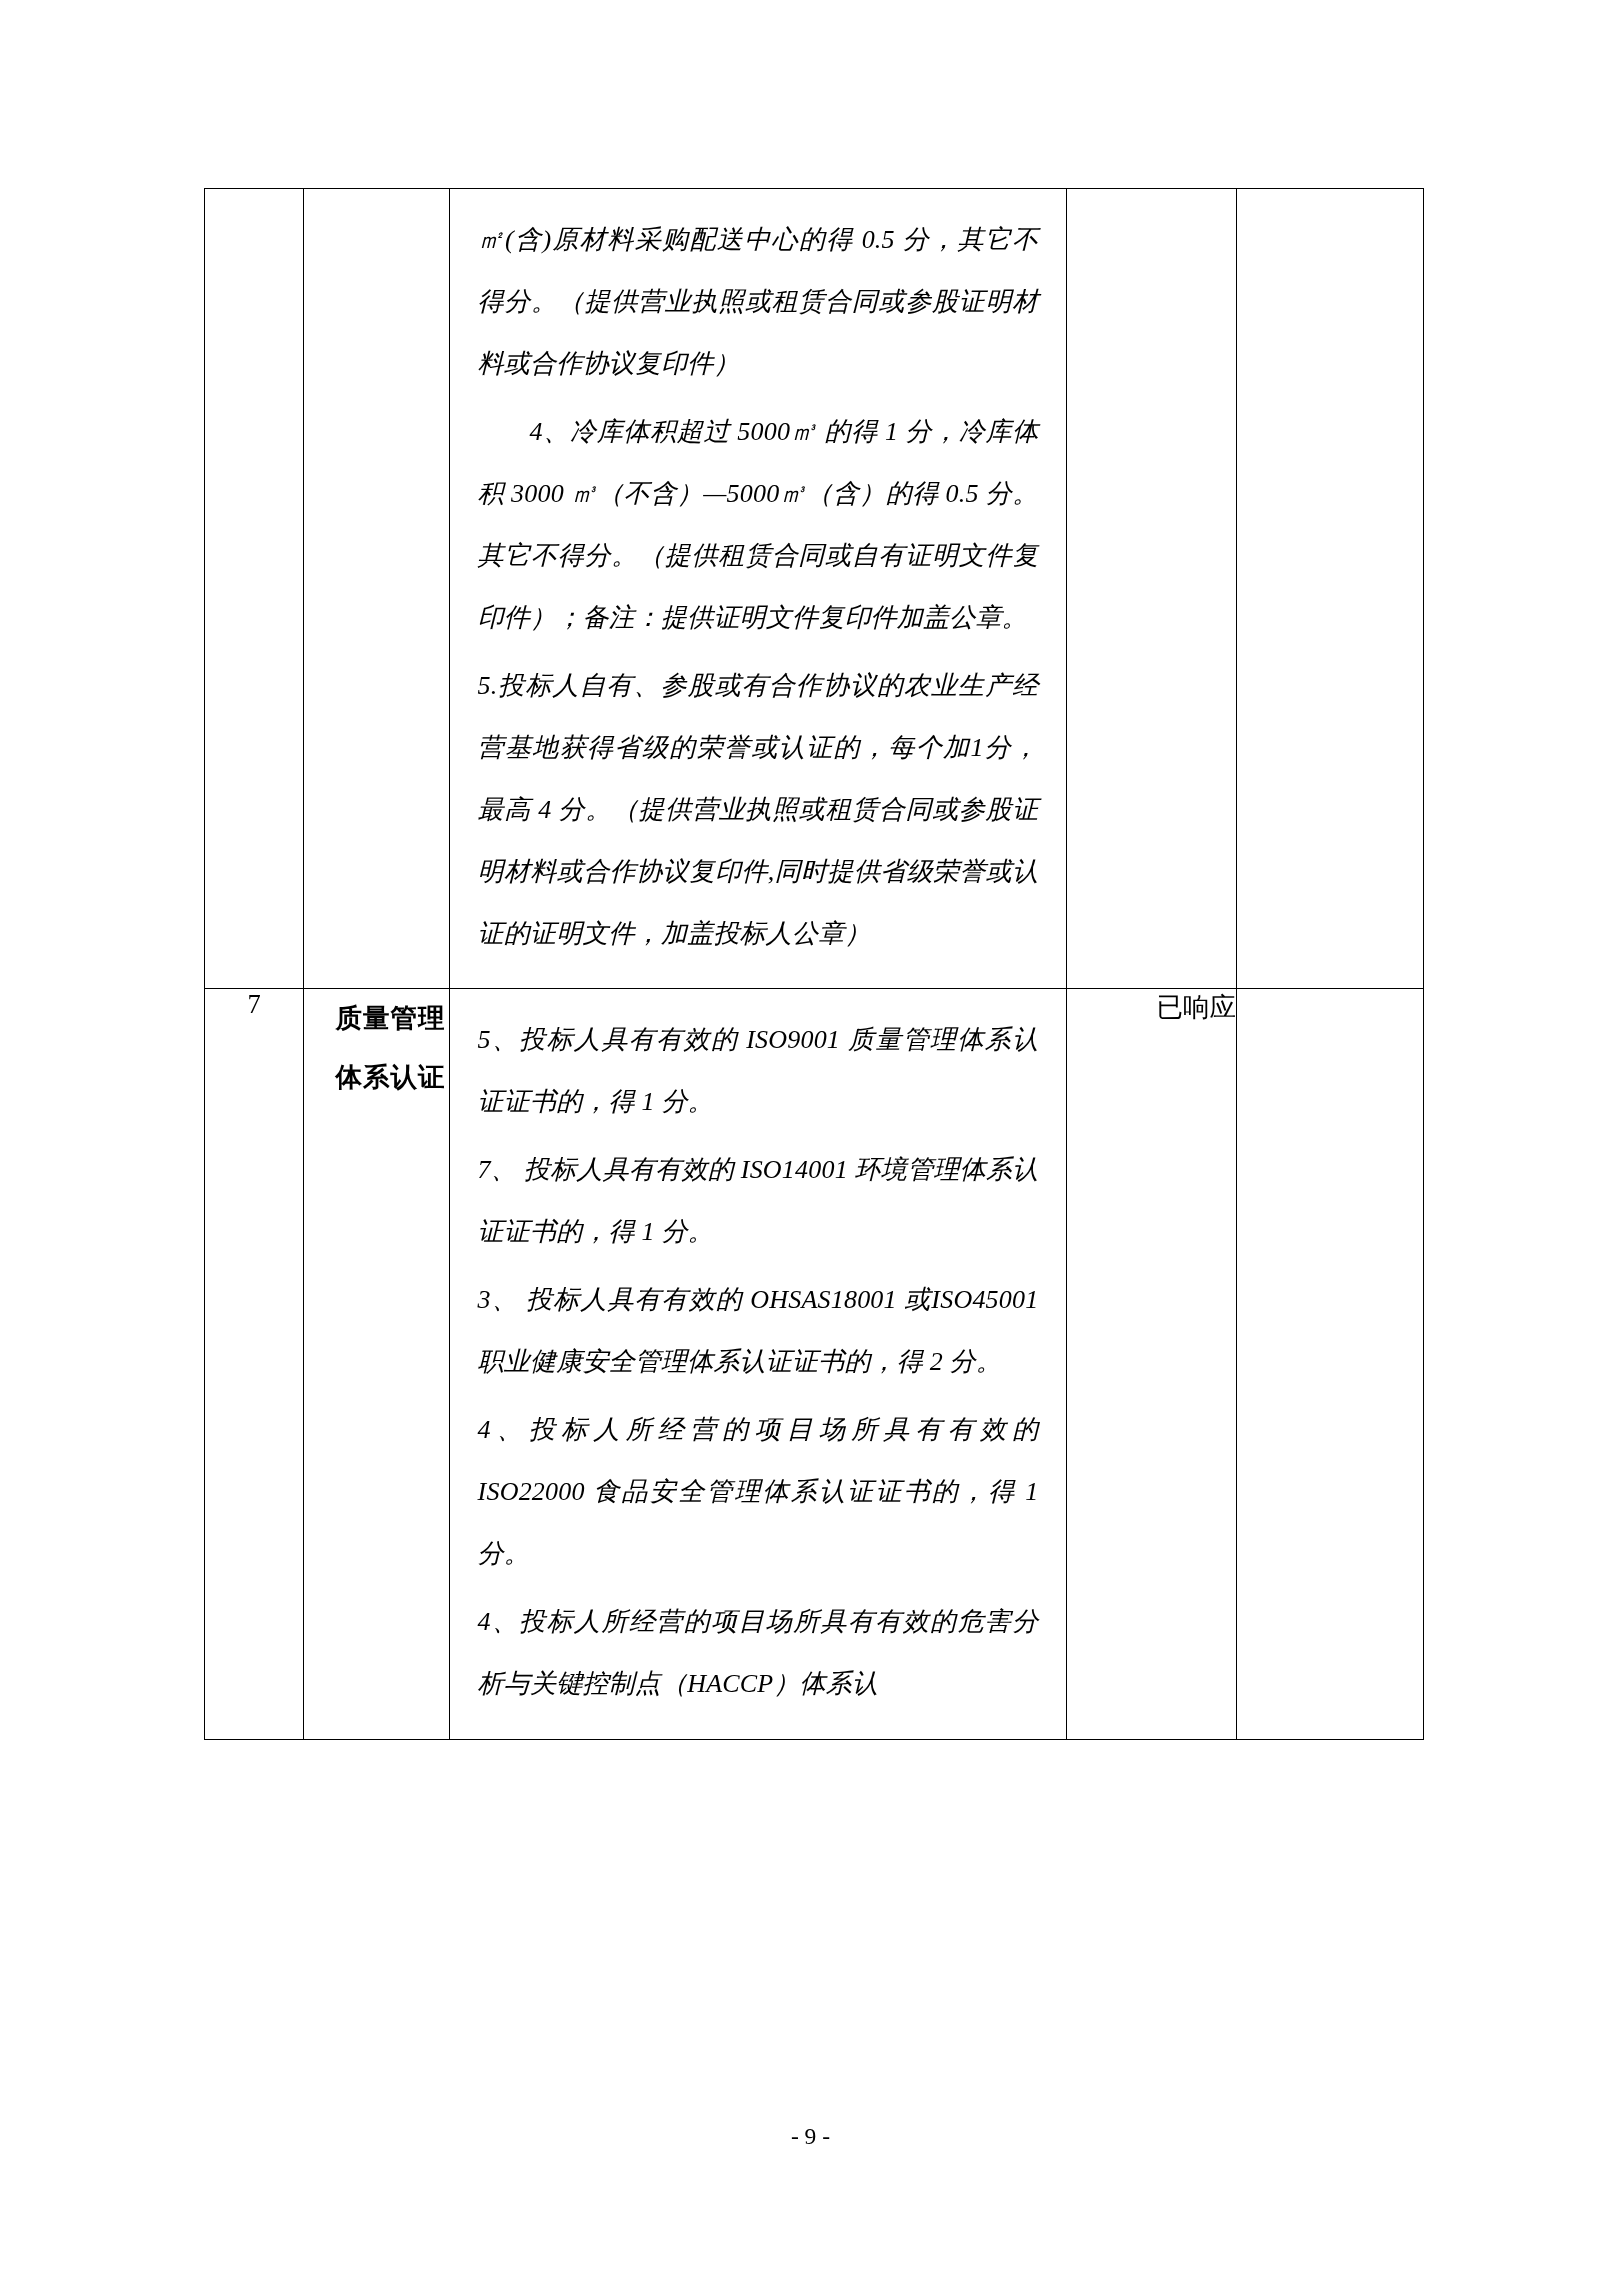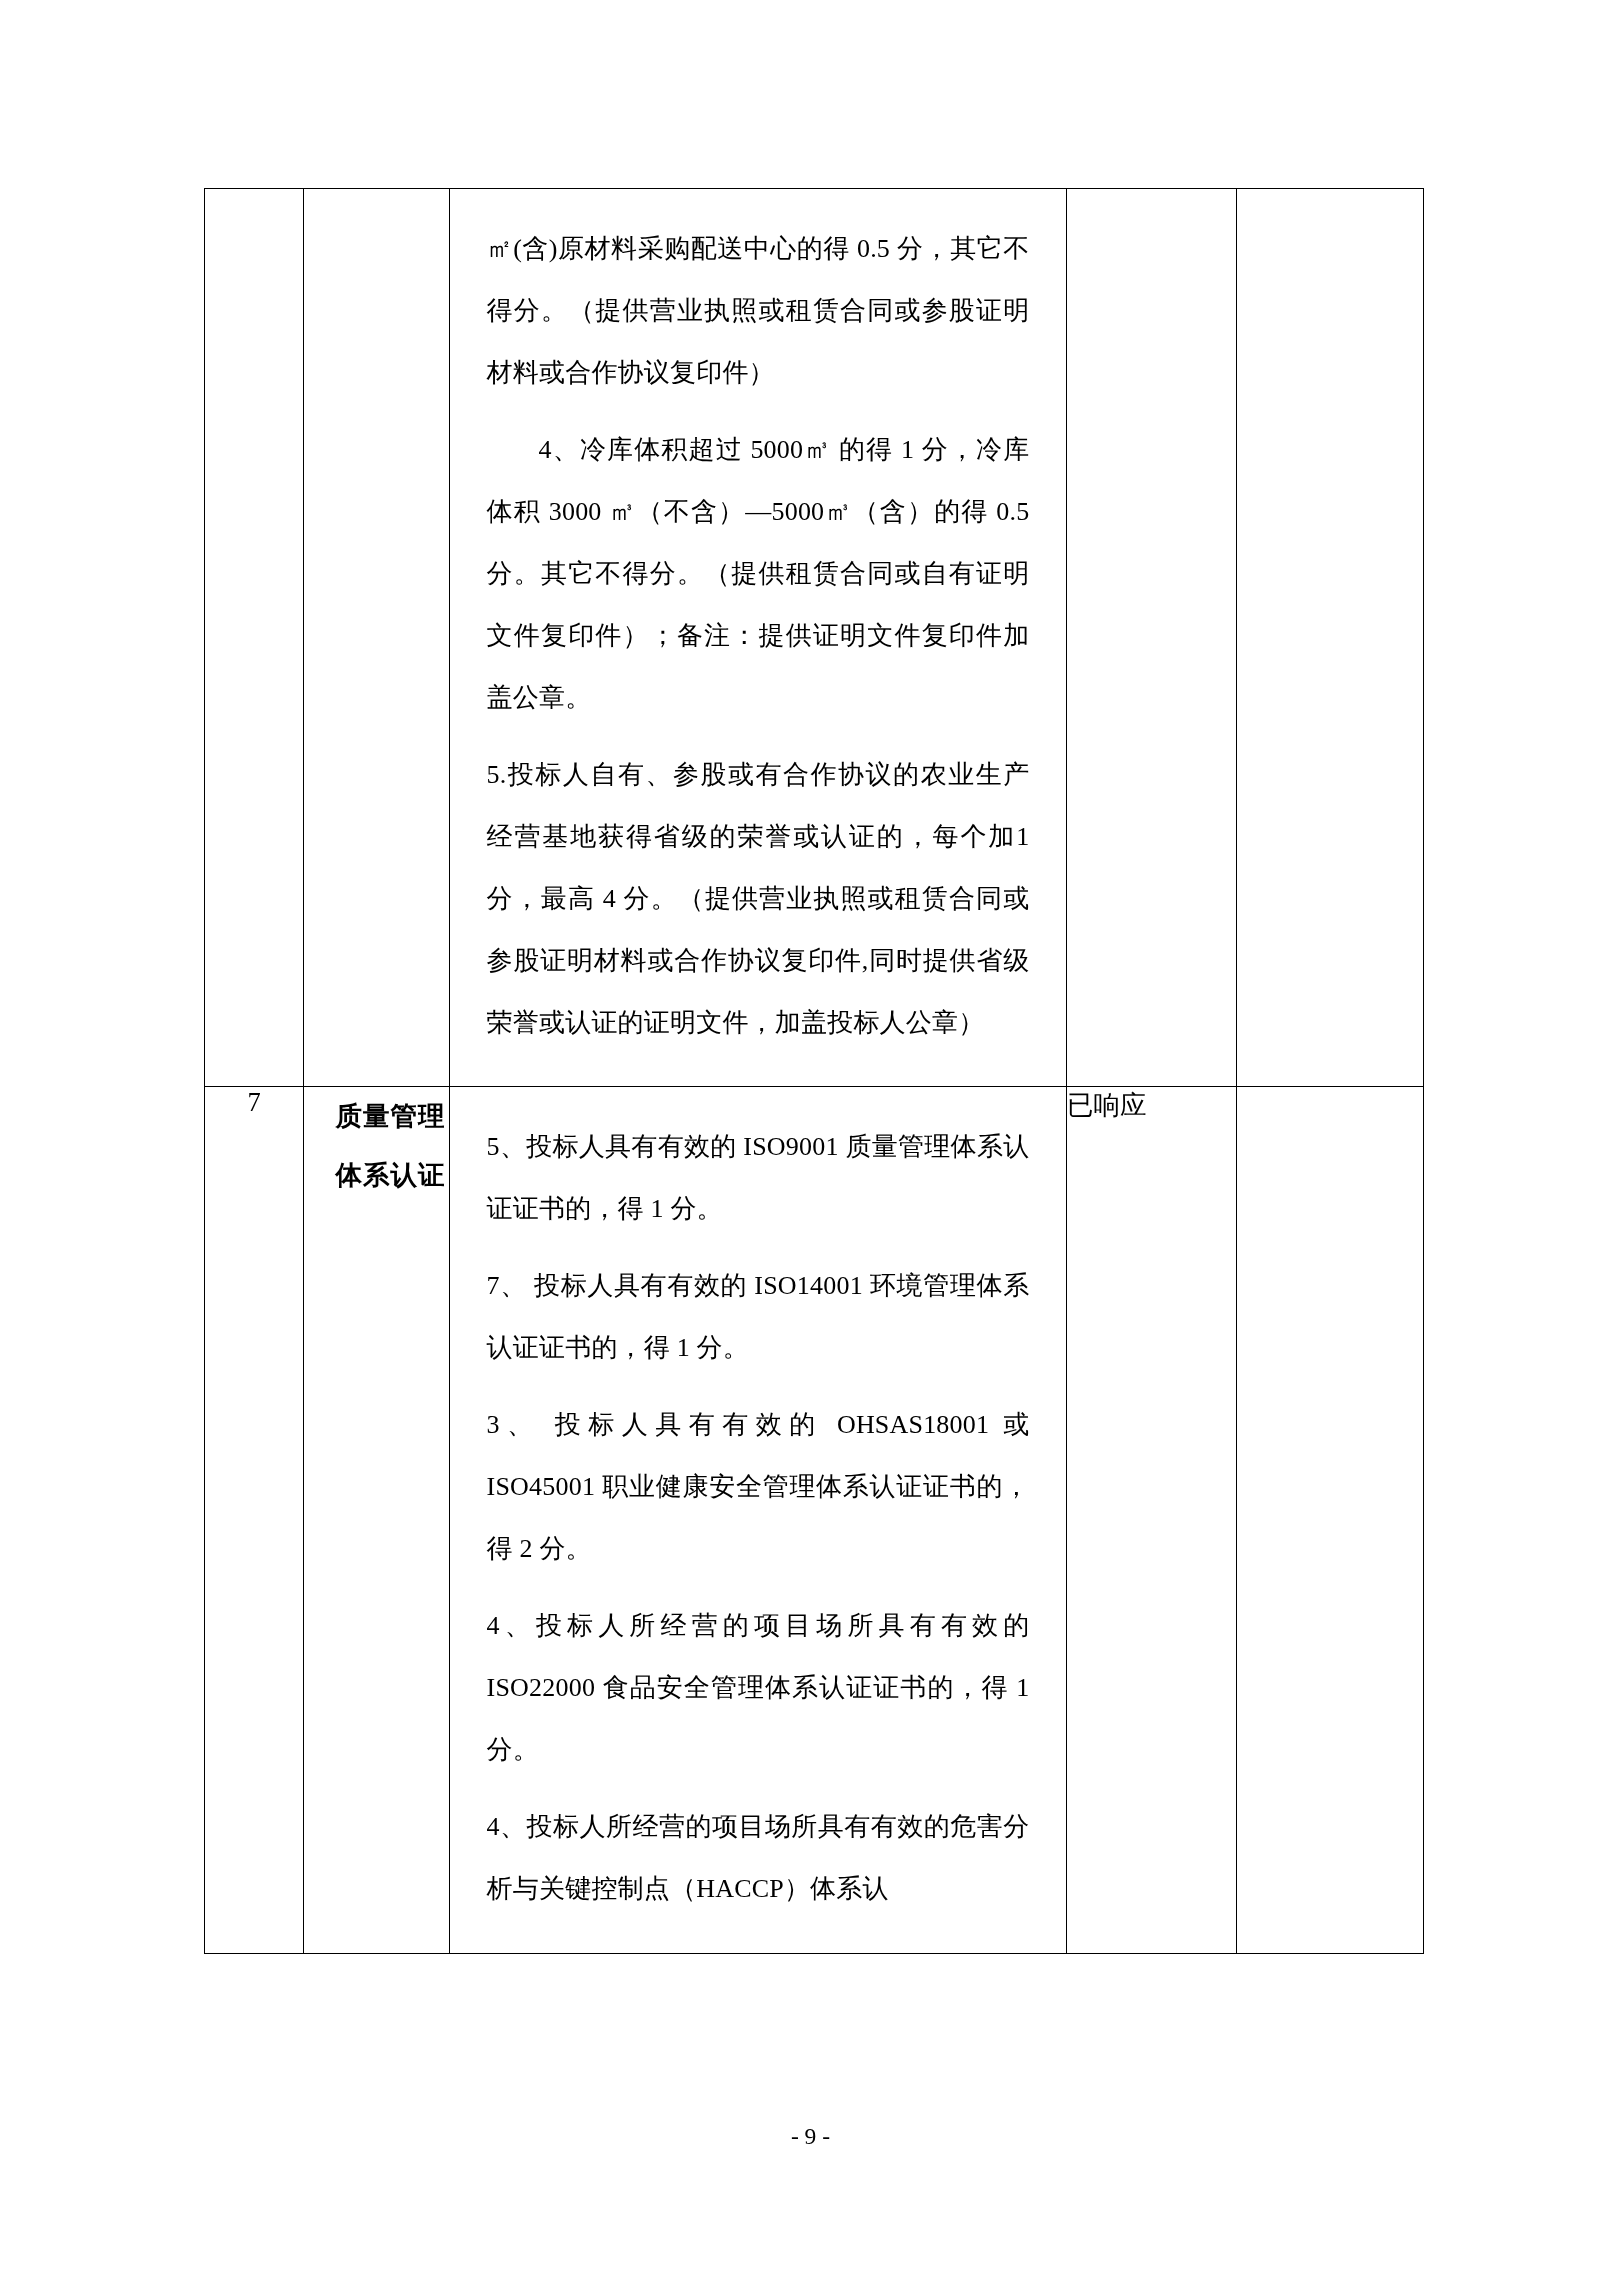--- a/index.html
+++ b/index.html
@@ -43,40 +43,41 @@
     padding: 13.7px 21.6px 17.6px 21.6px;
   }
   .desc-text {
     font-size: 26px;
     line-height: 62px;
     letter-spacing: 0.2px;
     text-align: justify;
     text-justify: inter-ideograph;
   }
   .desc-text p {
-    margin: 15px;
+    margin: 6px;
+    font-style: italic;
   }
   .indent-2 {
     text-indent: 2em;
   }
   .no-text {
     font-size: 26.5px;
     text-align: center;
   }
   .item-text {
     font-size: 26.5px;
     font-weight: bold;
     line-height: 59px;
     text-align: center;
     letter-spacing: 1px;
     margin-left: 28px;
   }
   .resp-text {
     font-size: 26.5px;
-    text-align: left;
+    text-align: right;
   }
   .v-mid {
     vertical-align: middle;
   }
   .footer {
     position: absolute;
     left: 0;
     top: 2123px;
     width: 1621px;
     text-align: center;

